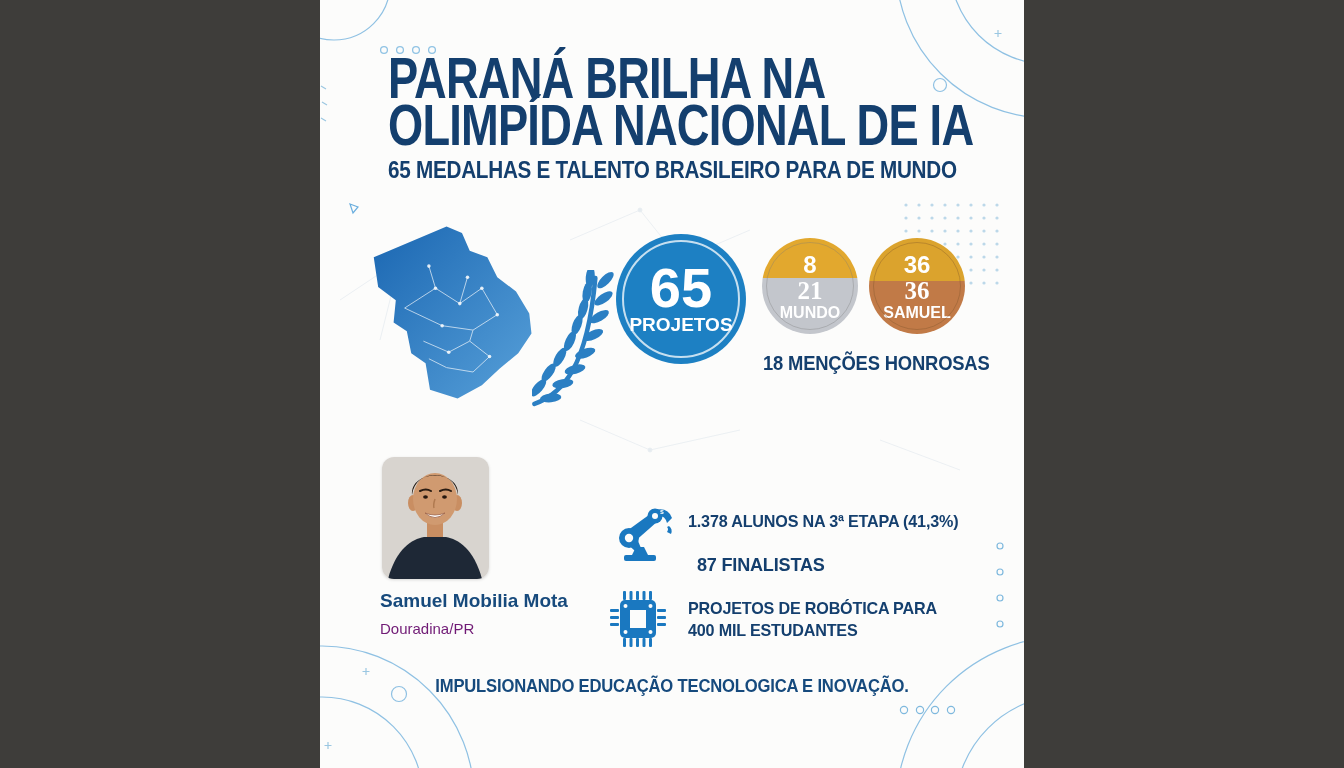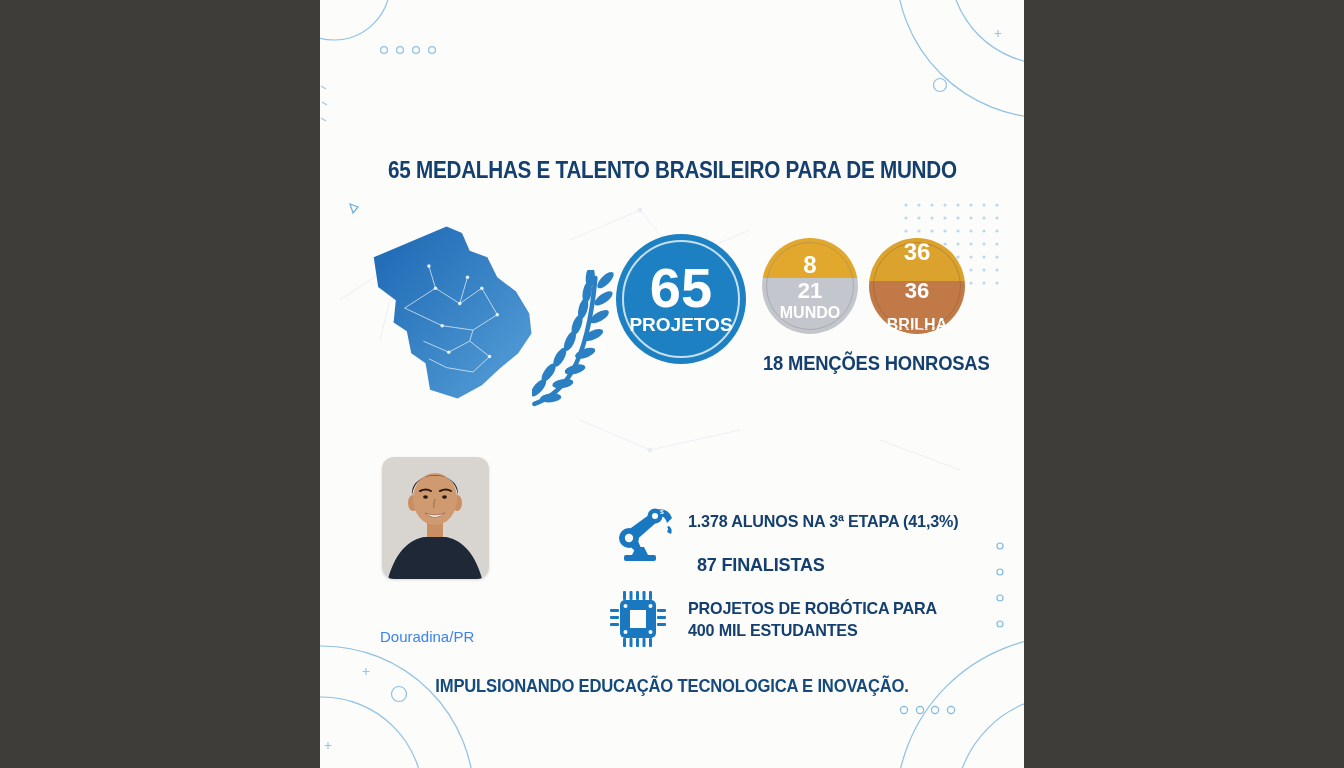--- a/index.html
+++ b/index.html
@@ -24,21 +24,21 @@
   }
   .mentions {
     font-weight:700; font-size:20px; color:#143f6e; letter-spacing:-0.2px;
     transform:scaleX(0.92); transform-origin:left top; white-space:nowrap;
   }
   .hl-line {
     font-weight:700; font-size:16.5px; line-height:19.5px; color:#143f6e;
     transform:scaleX(0.95); transform-origin:left top; white-space:nowrap;
   }
   .student-name { font-weight:700; font-size:19px; color:#174a7c; }
-  .student-city { font-weight:400; font-size:15px; color:#3b82f6; margin-top:17px; }
+  .student-city { font-weight:400; font-size:15px; color:#701a75; margin-top:9px; }
   .stat-text {
     font-weight:700; font-size:17px; color:#143f6e; letter-spacing:-0.2px;
     transform:scaleX(0.95); transform-origin:left top; white-space:nowrap;
   }
   .stat-text.big { font-size:19px; }
   .footer-text {
     width:100%; text-align:center; font-weight:700; font-size:17.5px;
     color:#164a7d; letter-spacing:-0.2px; transform:scaleX(0.95);
     transform-origin:center top; white-space:nowrap;
   }
@@ -50,24 +50,24 @@
     content:""; position:absolute; inset:4px; border-radius:50%;
     border:1.5px solid rgba(255,255,255,0.75); pointer-events:none;
   }
   .medal-total { left:296px; top:234px; width:130px; height:130px; background:#1d80c3; }
   .medal-total::after { inset:6px; border-width:2px; }
   .medal-total .val { font-size:56px; line-height:52px; }
   .medal-total .lbl { font-size:19px; letter-spacing:0; }
   .medal-half { width:96px; height:96px; top:238px; }
   .medal-silver { left:442px; background:linear-gradient(180deg,#e2a82e 0 42%, #c3c6cc 42% 100%); }
   .medal-silver::after { border-color:rgba(120,120,120,0.35); }
-  .medal-bronze { left:549px; background:linear-gradient(180deg,#dba32d 0 45%, #c17a47 45% 100%);justify-content:space-between; }
+  .medal-bronze { left:549px; background:linear-gradient(180deg,#dba32d 0 45%, #c17a47 45% 100%); }
   .medal-bronze::after { border-color:rgba(120,80,40,0.35); }
   .medal-half .top-val { font-size:24px; line-height:24px; margin-top:2px; }
-  .medal-half .val { font-size:22px; line-height:27px; }
+  .medal-half .val { font-size:25px; line-height:27px;font-family:Liberation Serif, serif; }
   .medal-half .lbl { font-size:16px; line-height:18px; }
 
   .photo {
     left:62px; top:457px; width:107px; height:122px; border-radius:12px;
     overflow:hidden; box-shadow:0 1px 3px rgba(0,0,0,0.15);
   }
   svg { display:block; }
 </style>
 </head>
 <body>
@@ -178,20 +178,24 @@
     </g>
 
     <g stroke="#a9bfd2" stroke-width="0.8" opacity="0.25" fill="none">
       <path d="M20,300 L80,260 L60,340 M250,240 L320,210 L360,260 L430,230 M260,420 L330,450 L420,430 M560,440 L640,470"></path>
       <circle cx="80" cy="260" r="2" fill="#a9bfd2"></circle>
       <circle cx="320" cy="210" r="2" fill="#a9bfd2"></circle>
       <circle cx="330" cy="450" r="2" fill="#a9bfd2"></circle>
     </g>
   </svg>
 
+  <div class="abs" style="left:68px; top:54px;">
+    <div class="title-line">PARANÁ BRILHA NA</div>
+    <div class="title-line">OLIMPÍDA NACIONAL DE IA</div>
+  </div>
   <div class="abs subtitle" style="left:68px; top:157px;">65 MEDALHAS E TALENTO BRASILEIRO PARA DE MUNDO</div>
 
   <svg class="abs" style="left:40px; top:222px;" width="215" height="182" viewBox="0 0 190 165">
     <defs>
       <linearGradient id="mapg" x1="0" y1="0" x2="1" y2="1">
         <stop offset="0" stop-color="#1b67b2"></stop>
         <stop offset="1" stop-color="#57a0d9"></stop>
       </linearGradient>
     </defs>
     <path fill="url(#mapg)" d="M10,32 L76,4 L90,10 L97,26 L113,32 L122,50 L139,63 L151,83
@@ -245,21 +249,21 @@
 
   <div class="medal medal-half medal-silver">
     <div class="top-val">8</div>
     <div class="val">21</div>
     <div class="lbl">MUNDO</div>
   </div>
 
   <div class="medal medal-half medal-bronze">
     <div class="top-val">36</div>
     <div class="val">36</div>
-    <div class="lbl">BRILHA</div>
+    <div class="lbl">SAMUEL</div>
   </div>
 
   <div class="abs mentions" style="left:443px; top:352px;">18 MENÇÕES HONROSAS</div>
 
   <div class="abs photo">
     <svg width="107" height="122" viewBox="0 0 107 122">
       <rect width="107" height="122" fill="#d8d4cf"></rect>
       <ellipse cx="31" cy="46" rx="5" ry="8" fill="#c98e62"></ellipse>
       <ellipse cx="75" cy="46" rx="5" ry="8" fill="#c98e62"></ellipse>
       <path d="M45,58 h16 v24 h-16 Z" fill="#c98e62"></path>
@@ -268,20 +272,21 @@
       <path d="M30,38 C28,12 78,12 76,38 C74,24 64,18 53,18 C42,18 32,24 30,38 Z" fill="#261b13"></path>
       <path d="M38,34 q6,-3 11,0 M58,34 q6,-3 11,0" stroke="#2a1c12" stroke-width="2" fill="none" stroke-linecap="round"></path>
       <ellipse cx="43.5" cy="40" rx="2.4" ry="1.8" fill="#26180f"></ellipse>
       <ellipse cx="62.5" cy="40" rx="2.4" ry="1.8" fill="#26180f"></ellipse>
       <path d="M53,42 q-2,6 -1,9" stroke="#b07a50" stroke-width="1.5" fill="none"></path>
       <path d="M43,56 Q53,65 63,56 Q53,60 43,56 Z" fill="#ffffff" stroke="#9c6248" stroke-width="0.8"></path>
     </svg>
   </div>
 
 
+  <div class="abs student-name" style="left:60px; top:590px;">Samuel Mobilia Mota</div>
   <div class="abs student-city" style="left:60px; top:611px;">Douradina/PR</div>
 
   <svg class="abs" style="left:289px; top:502px;" width="68" height="62" viewBox="0 0 68 62">
     <g fill="#1a78c0">
       <rect x="15" y="53" width="32" height="6" rx="2"></rect>
       <path d="M23,53 L39,53 L35,45 L27,45 Z"></path>
       <path d="M26,49 L14,38 L26,32 L32,46 Z"></path>
       <path d="M15,31 L44,10 L49,19 L24,41 Z"></path>
       <circle cx="20" cy="36" r="10"></circle>
       <circle cx="46" cy="14" r="7.5"></circle>

